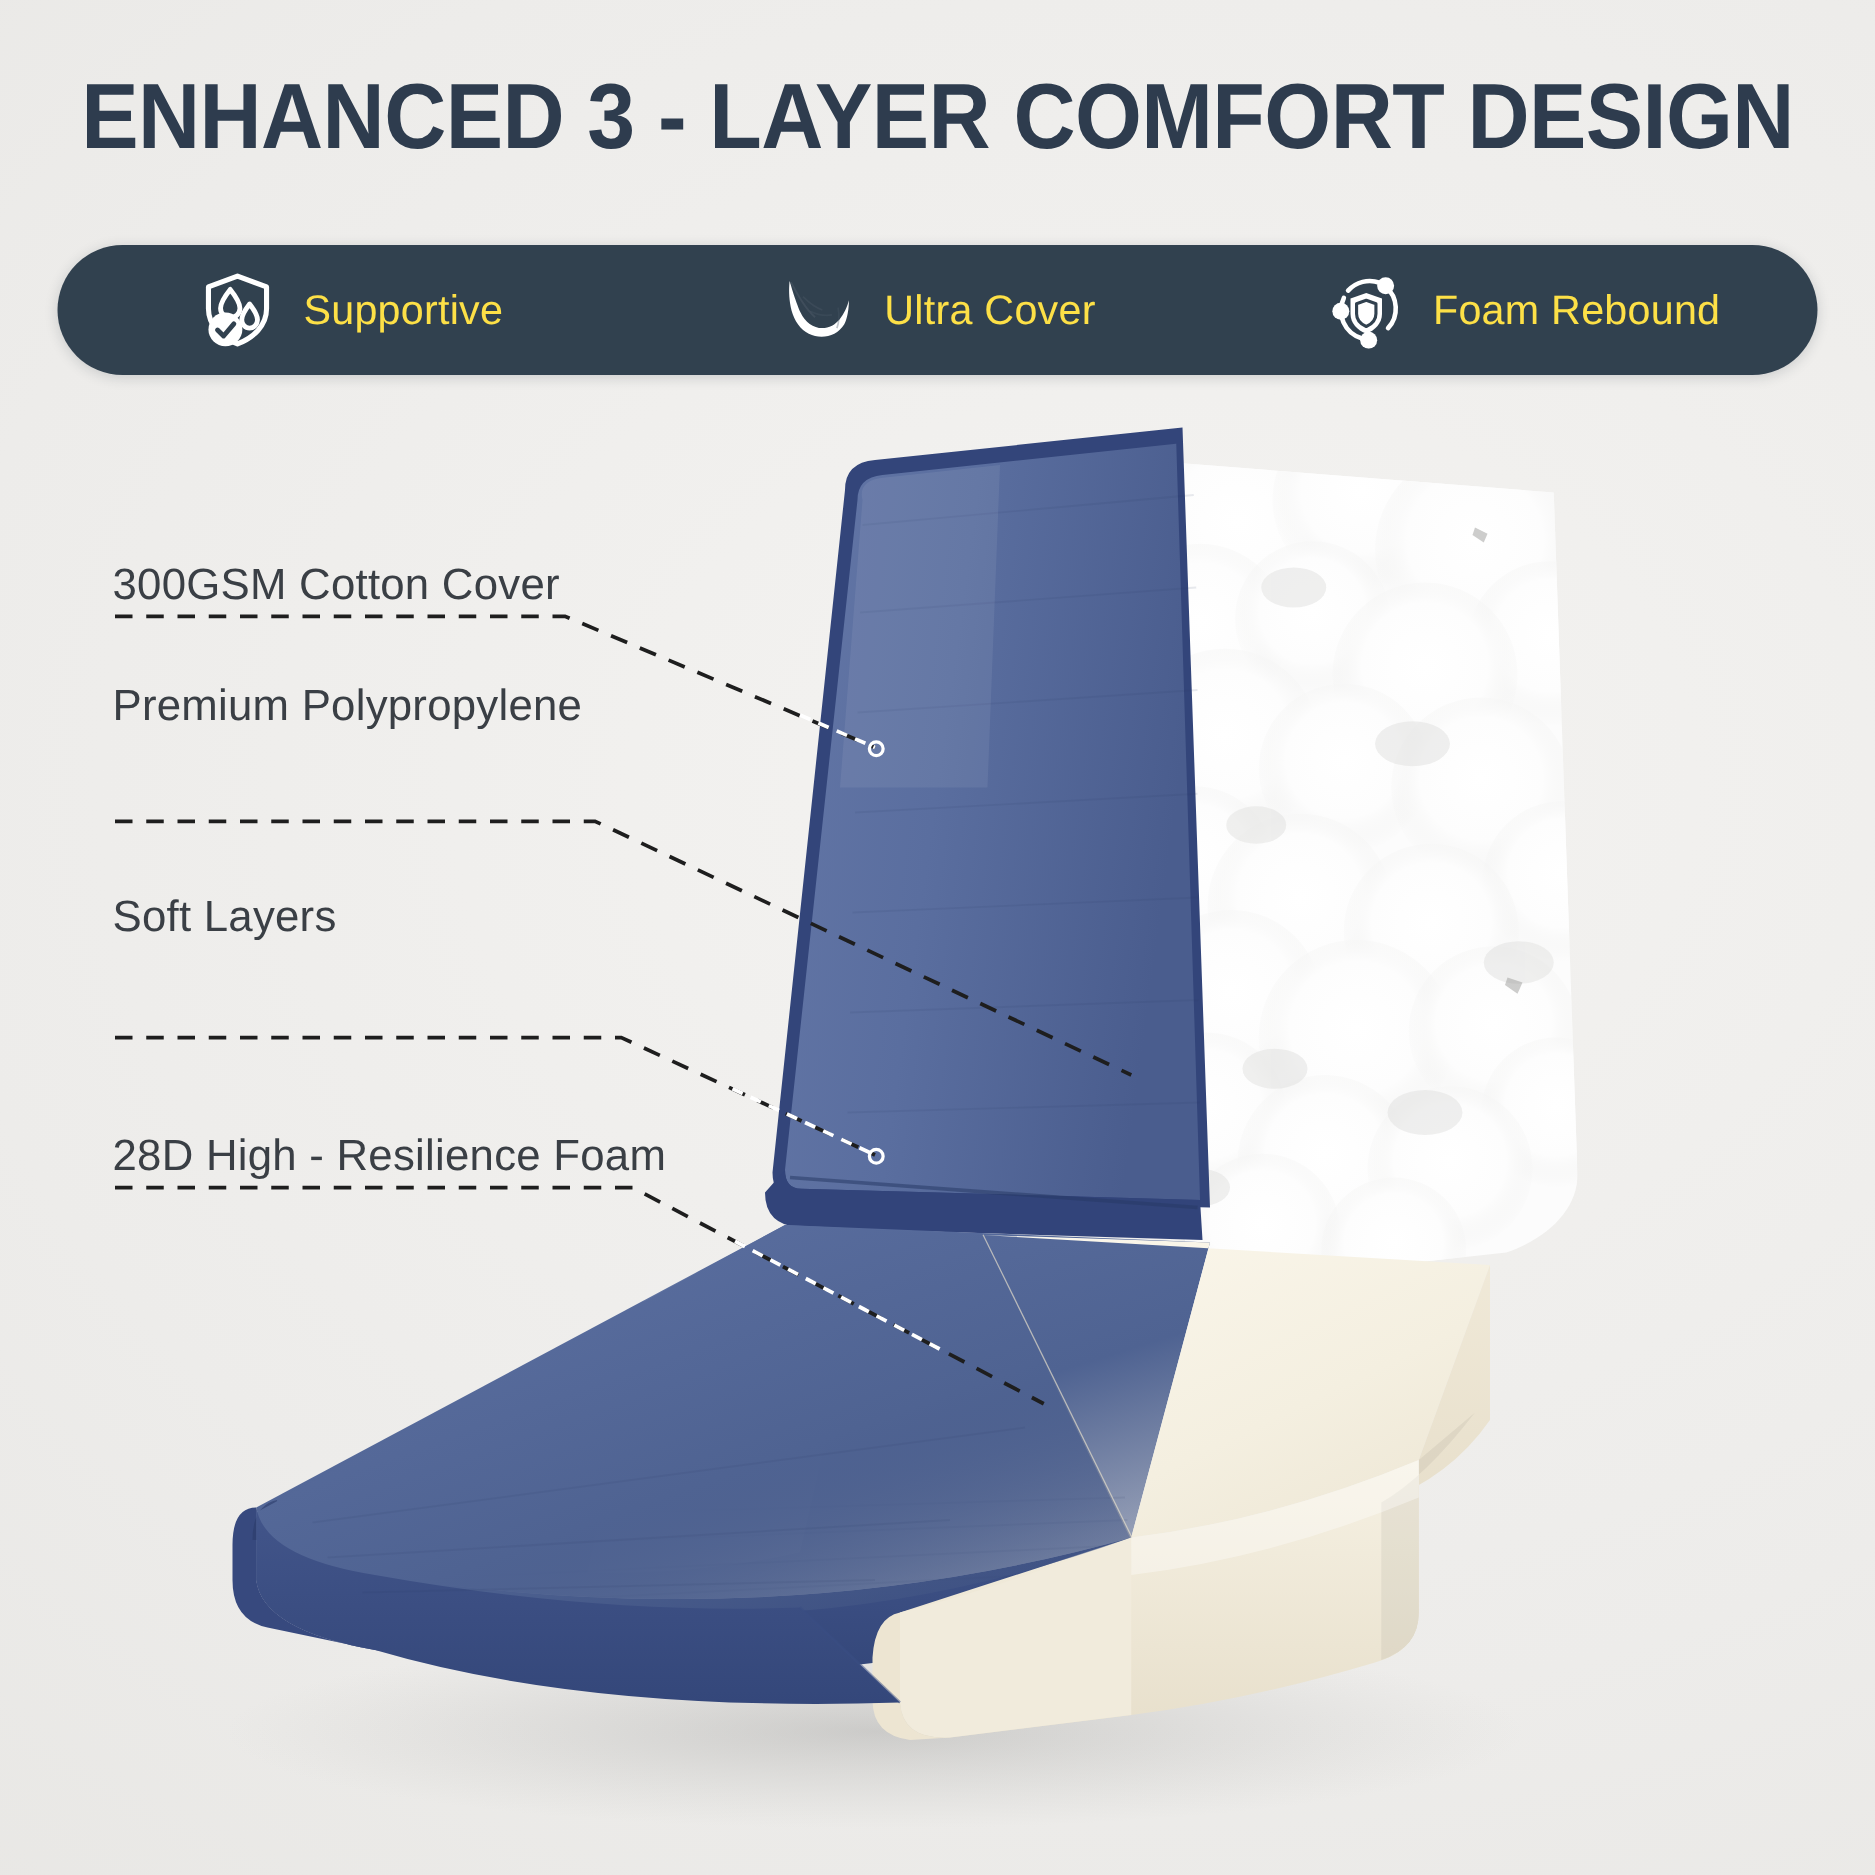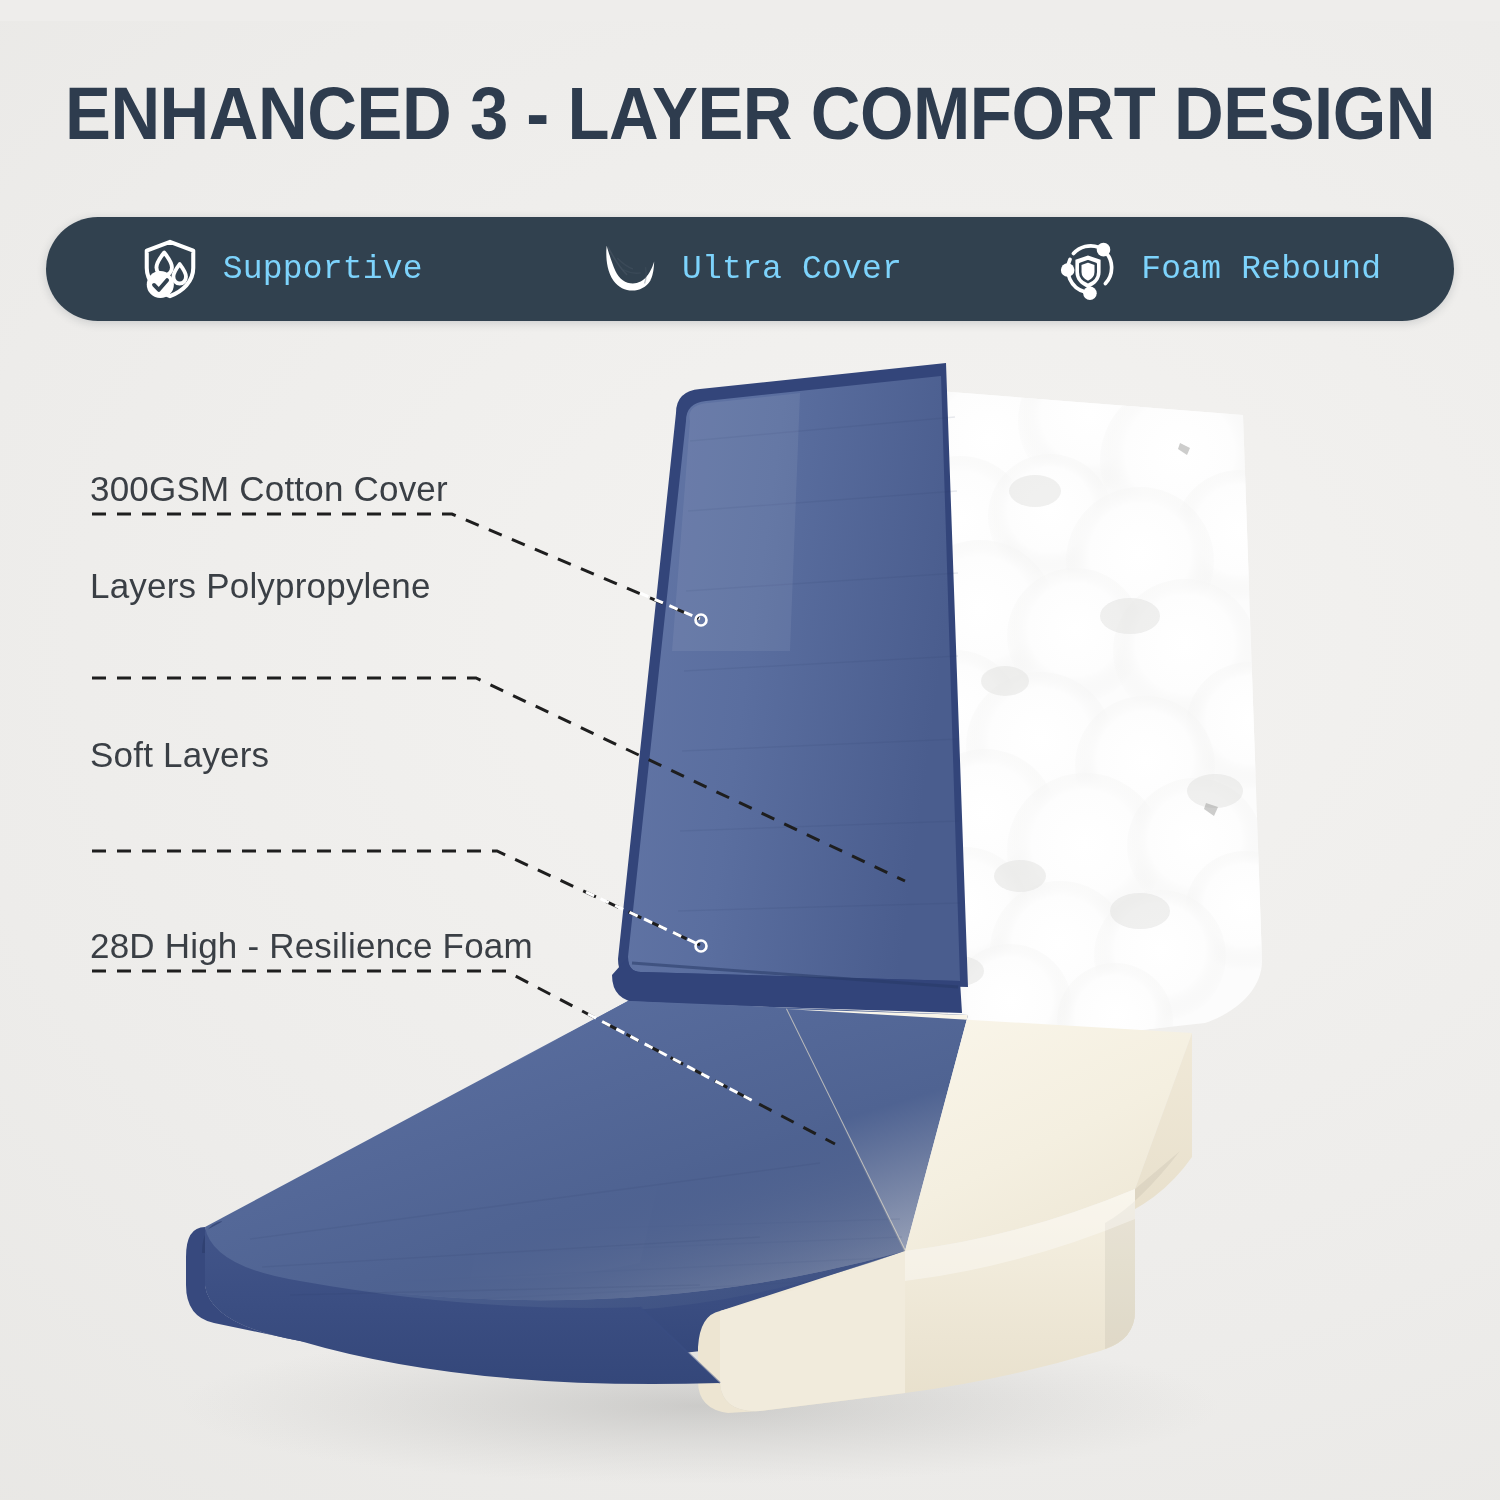--- a/index.html
+++ b/index.html
@@ -7,21 +7,20 @@
     width:1500px;height:1500px;
     background:#EEEDEB;
     font-family:"Liberation Sans", sans-serif;
     overflow:hidden;
     position:relative;
   }
   #stage{
     position:absolute;inset:0;
     background:
       radial-gradient(120% 90% at 62% 42%, #F4F3F1 0%, #EDECEA 55%, #E6E5E2 100%);
-    margin-top: 21px;
   }
 
   
   #title{
     position:absolute;left:0;right:0;top:56px;
     text-align:center;
     font-size:74px;
     line-height:1;
     font-weight:bold;
     letter-spacing:-0.5px;
@@ -50,25 +49,24 @@
     justify-content:center;
     gap:22px;
     height:100%;
   }
   .feature .ficon{
     width:62px;height:62px;
     flex:0 0 auto;
     display:block;
   }
   .feature .flabel{
-    color:#7dd3fc;
+    color:#fde047;
     font-size:33px;
     letter-spacing:.2px;
     white-space:nowrap;
-    font-family:Liberation Mono, monospace;
   }
 
   
   #product{
     position:absolute;
     left:0;top:330px;
     width:1500px;height:1170px;
   }
 
   
@@ -308,21 +306,21 @@
       <path d="M92 620 L506 620 L835 793" stroke="#1E1E1E" stroke-width="3" stroke-dasharray="14 11"></path>
       <path d="M588 663 L757 752" stroke="#FFFFFF" stroke-width="3" stroke-dasharray="9 7"></path>
     </g>
   </svg>
 
   <div class="anno" id="anno0">
     <span>300GSM Cotton Cover</span>
   </div>
 
   <div class="anno" id="anno1">
-    <span>Layers Polypropylene</span>
+    <span>Premium Polypropylene</span>
   </div>
 
   <div class="anno" id="anno2">
     <span class="l2">Soft Layers</span>
   </div>
 
   <div class="anno" id="anno3">
     <span>28D High - Resilience Foam</span>
   </div>
 

